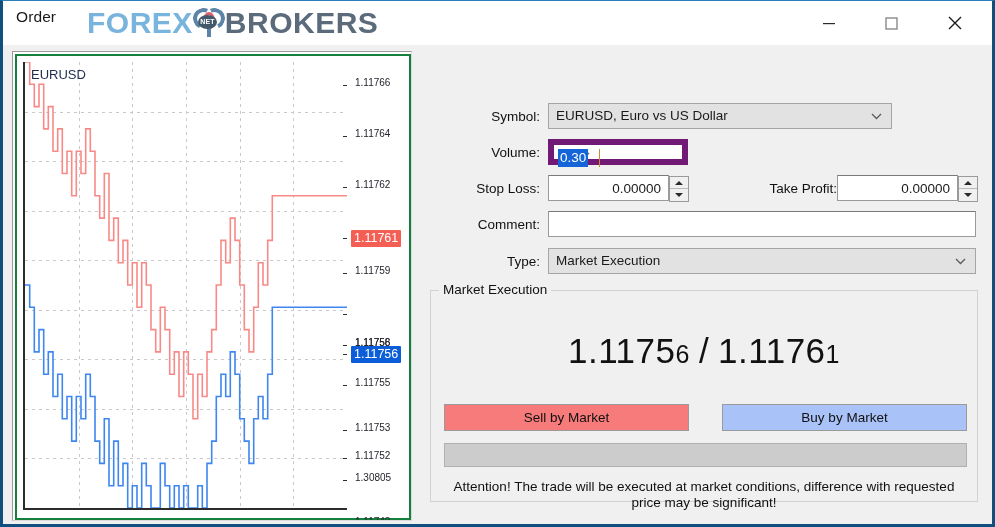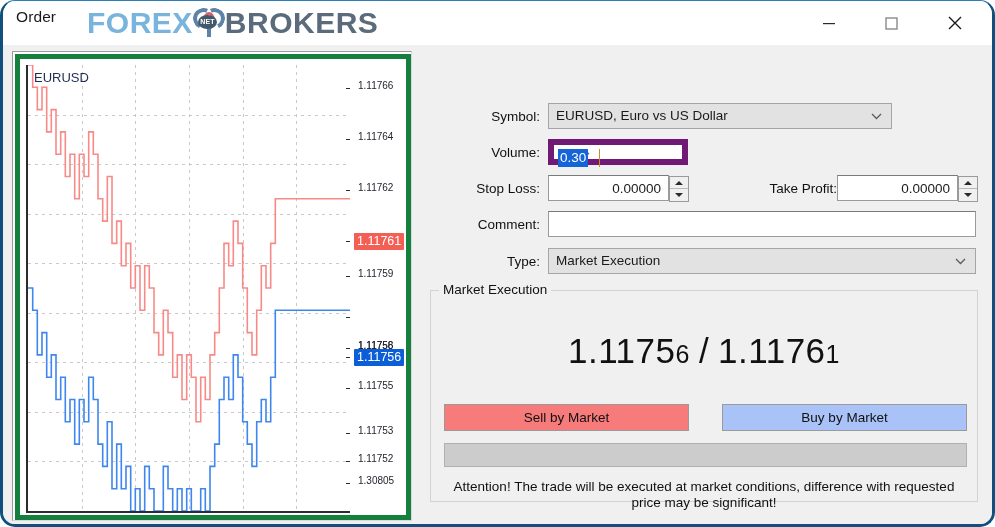--- a/index.html
+++ b/index.html
@@ -16,21 +16,20 @@
     position: relative;
     width: 995px;
     height: 527px;
     box-sizing: border-box;
     background: #e5e5e5;
     border-left: 3px solid #11507e;
     border-right: 3px solid #11507e;
     border-bottom: 3px solid #11507e;
     border-top: 1px solid #2b7fb8;
     overflow: hidden;
-    border-radius: 15px;
   }
 
   
   #titlebar {
     position: absolute;
     left: 0; top: 0;
     width: 100%;
     height: 44px;
     background: #ffffff;
     box-sizing: border-box;
@@ -160,21 +159,21 @@
     border-right: 1px solid #d9d9d9;
     border-bottom: 1px solid #d9d9d9;
     overflow: hidden;
   }
   #chart-inner {
     position: absolute;
     left: 2px; top: 2px;
     width: 396px;
     height: 466px;
     background: #ffffff;
-    border: 5px solid #15803d;
+    border: 2px solid #15803d;
     box-sizing: border-box;
   }
   
   #plot {
     position: absolute;
     left: 6px;
     top: 6px;
     width: 324px;
     height: 448px;
     box-sizing: border-box;

